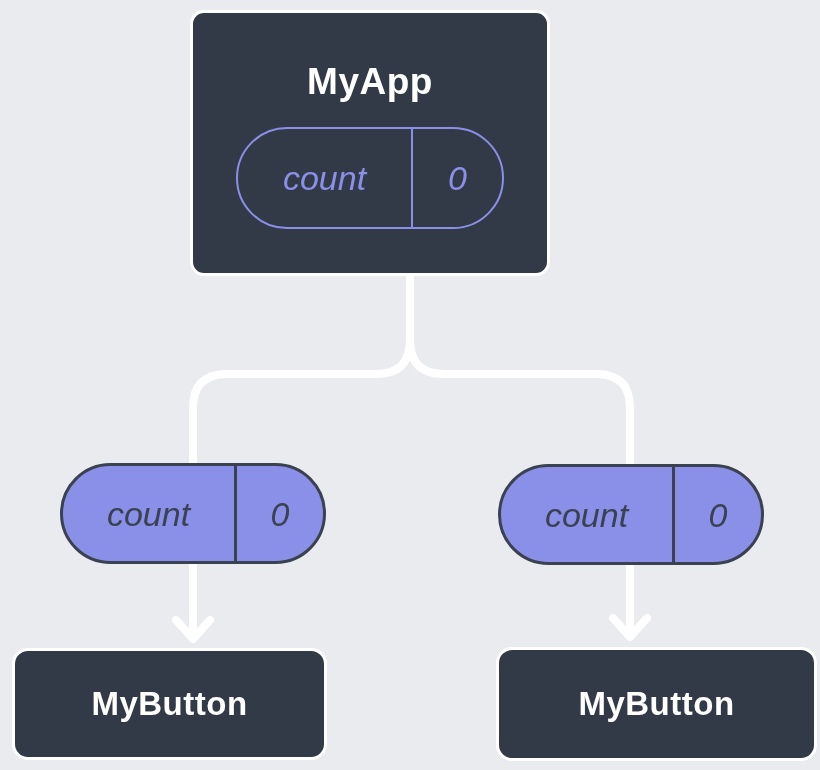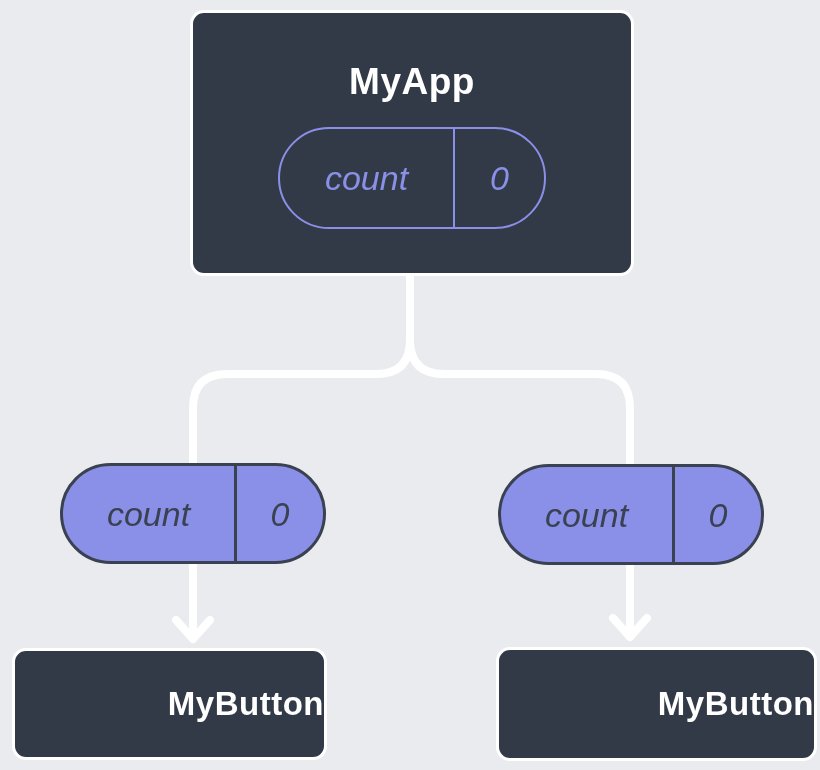--- a/index.html
+++ b/index.html
@@ -24,38 +24,39 @@
     position: absolute;
     background: #333A47;
     border: 3.5px solid #FFFFFF;
     border-radius: 14px;
     box-sizing: border-box;
     z-index: 1;
   }
   .node-root {
     left: 190px;
     top: 10px;
-    width: 444px;
+    width: 360px;
     height: 266px;
     display: flex;
     flex-direction: column;
     align-items: center;
     padding-top: 48px;
   }
   .node-root .node-title {
     color: #FFFFFF;
     font-size: 37px;
     font-weight: 700;
     line-height: 1.15;
     letter-spacing: 0.5px;
   }
   .node-leaf {
     display: flex;
     align-items: center;
-    justify-content: flex-end;
+    justify-content: center;
+    border-radius: 16px;
   }
   .node-leaf .node-title {
     color: #FFFFFF;
     font-size: 33px;
     font-weight: 700;
     letter-spacing: 0.5px;
   }
   .node-leaf-left {
     left: 12px;
     top: 648px;

